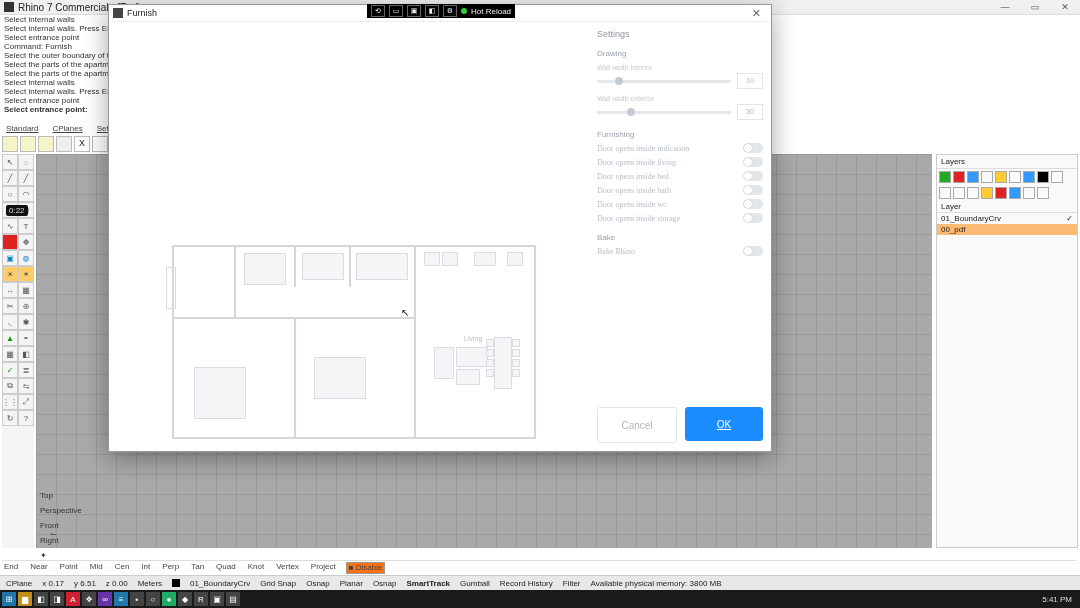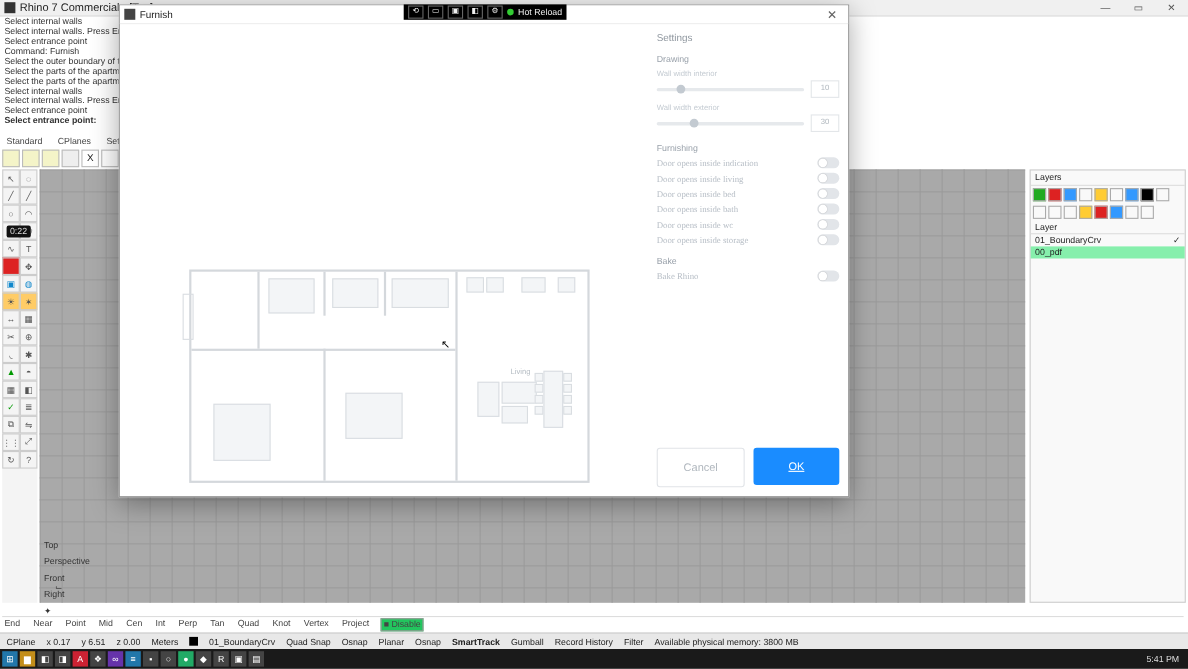--- a/index.html
+++ b/index.html
@@ -8,21 +8,21 @@
   .titlebar{height:14px;background:#f0f0f0;border-bottom:1px solid #ddd;display:flex;align-items:center;padding:0 4px;}
   .titlebar .logo{width:10px;height:10px;background:#333;margin-right:4px;}
   .winctrl{position:absolute;top:0;right:0;display:flex;}
   .winctrl span{width:30px;height:14px;text-align:center;color:#555;font-size:9px;line-height:14px;}
   
   .cmdhist{position:absolute;left:4px;top:15px;right:160px;font-size:8px;line-height:9px;color:#333;}
   .cmdhist div{white-space:nowrap;overflow:hidden;}
   .cmdhist .last{font-weight:bold;}
   
   .tabs{position:absolute;left:4px;top:124px;right:160px;height:12px;font-size:8px;display:flex;gap:10px;color:#444;}
-  .tabs span{padding:0 2px;}
+  .tabs span{padding:0 2px;text-decoration:underline;}
   
   .stdtb{position:absolute;left:2px;top:136px;height:16px;display:flex;gap:2px;align-items:center;}
   .stdtb .tbtn{width:14px;height:14px;border:1px solid #bbb;background:#f4f4c8;}
   .stdtb .tbtn.print{background:#eee;}
   .stdtb .tbtn.x{background:#fff;text-align:center;font-size:9px;line-height:12px;}
   
   .viewport{position:absolute;left:36px;top:154px;right:148px;bottom:60px;background:#a9a9a9;background-image:linear-gradient(#999 1px,transparent 1px),linear-gradient(90deg,#999 1px,transparent 1px);background-size:20px 20px;}
   .viewport-label{position:absolute;left:2px;top:157px;font-size:8px;color:#000;background:#cde;padding:0 6px;}
   
   .toolcol{position:absolute;left:2px;top:154px;width:32px;bottom:60px;background:#f4f4f4;display:grid;grid-template-columns:16px 16px;grid-auto-rows:16px;gap:0;}
@@ -36,31 +36,31 @@
   .layers h4{margin:0;padding:2px 4px;font-size:8px;font-weight:normal;border-bottom:1px solid #ddd;}
   .layer-tb{display:flex;gap:2px;padding:2px;flex-wrap:wrap;}
   .layer-tb span{width:10px;height:10px;border:1px solid #aaa;}
   .layer-tb span.r{background:#d22;}
   .layer-tb span.y{background:#fc3;}
   .layer-tb span.b{background:#39f;}
   .layer-tb span.g{background:#2a2;}
   .layer-tb span.k{background:#000;}
   .layer-hdr{padding:1px 4px;border-bottom:1px solid #ddd;}
   .layer-row{display:flex;justify-content:space-between;padding:1px 4px;}
-  .layer-row.sel{background:#86efac;}
+  .layer-row.sel{background:#fdba74;}
   .check::after{content:"✓";font-size:8px;}
   
   .axis{position:absolute;left:50px;bottom:70px;font-size:8px;color:#444;}
   
   .vtabs{position:absolute;left:36px;bottom:48px;font-size:8px;display:flex;gap:6px;color:#333;flex-direction:column;}
   .vtabs span{padding:0 4px;}
   
   .snaprow{position:absolute;left:2px;right:4px;bottom:34px;height:12px;font-size:8px;display:flex;gap:8px;color:#444;border-top:1px solid #ddd;padding-top:1px;}
   .snaprow .chk{padding:0 2px;}
-  .snaprow .chk.on{background:#22c55e;border:1px solid #999;}
+  .snaprow .chk.on{background:#f97316;border:1px solid #999;}
   
   .status{position:absolute;left:0;right:0;bottom:18px;height:14px;background:#e8e8e8;border-top:1px solid #ccc;font-size:8px;display:flex;gap:10px;align-items:center;padding:0 6px;}
   .status span{white-space:nowrap;}
   .status .active{font-weight:bold;}
   .status .swatch{width:8px;height:8px;background:#000;display:inline-block;}
   
   .taskbar{position:absolute;left:0;right:0;bottom:0;height:18px;background:#1a1a1a;display:flex;align-items:center;gap:2px;padding:0 2px;}
   .taskbar .tb{width:14px;height:14px;display:flex;align-items:center;justify-content:center;color:#fff;font-size:8px;}
   .taskbar .tb.y{background:#c38e1a;}
   .taskbar .tb.r{background:#c23;}
@@ -250,21 +250,21 @@
   </div>
 
   <div class="status">
     <span>CPlane</span>
     <span>x 0.17</span>
     <span>y 6.51</span>
     <span>z 0.00</span>
     <span>Meters</span>
     <span class="swatch"></span>
     <span>01_BoundaryCrv</span>
-    <span>Quad Snap</span>
+    <span>Grid Snap</span>
     <span>Osnap</span>
     <span>Planar</span>
     <span>Osnap</span>
     <span class="active">SmartTrack</span>
     <span>Gumball</span>
     <span>Record History</span>
     <span>Filter</span>
     <span>Available physical memory: 3800 MB</span>
   </div>
 

